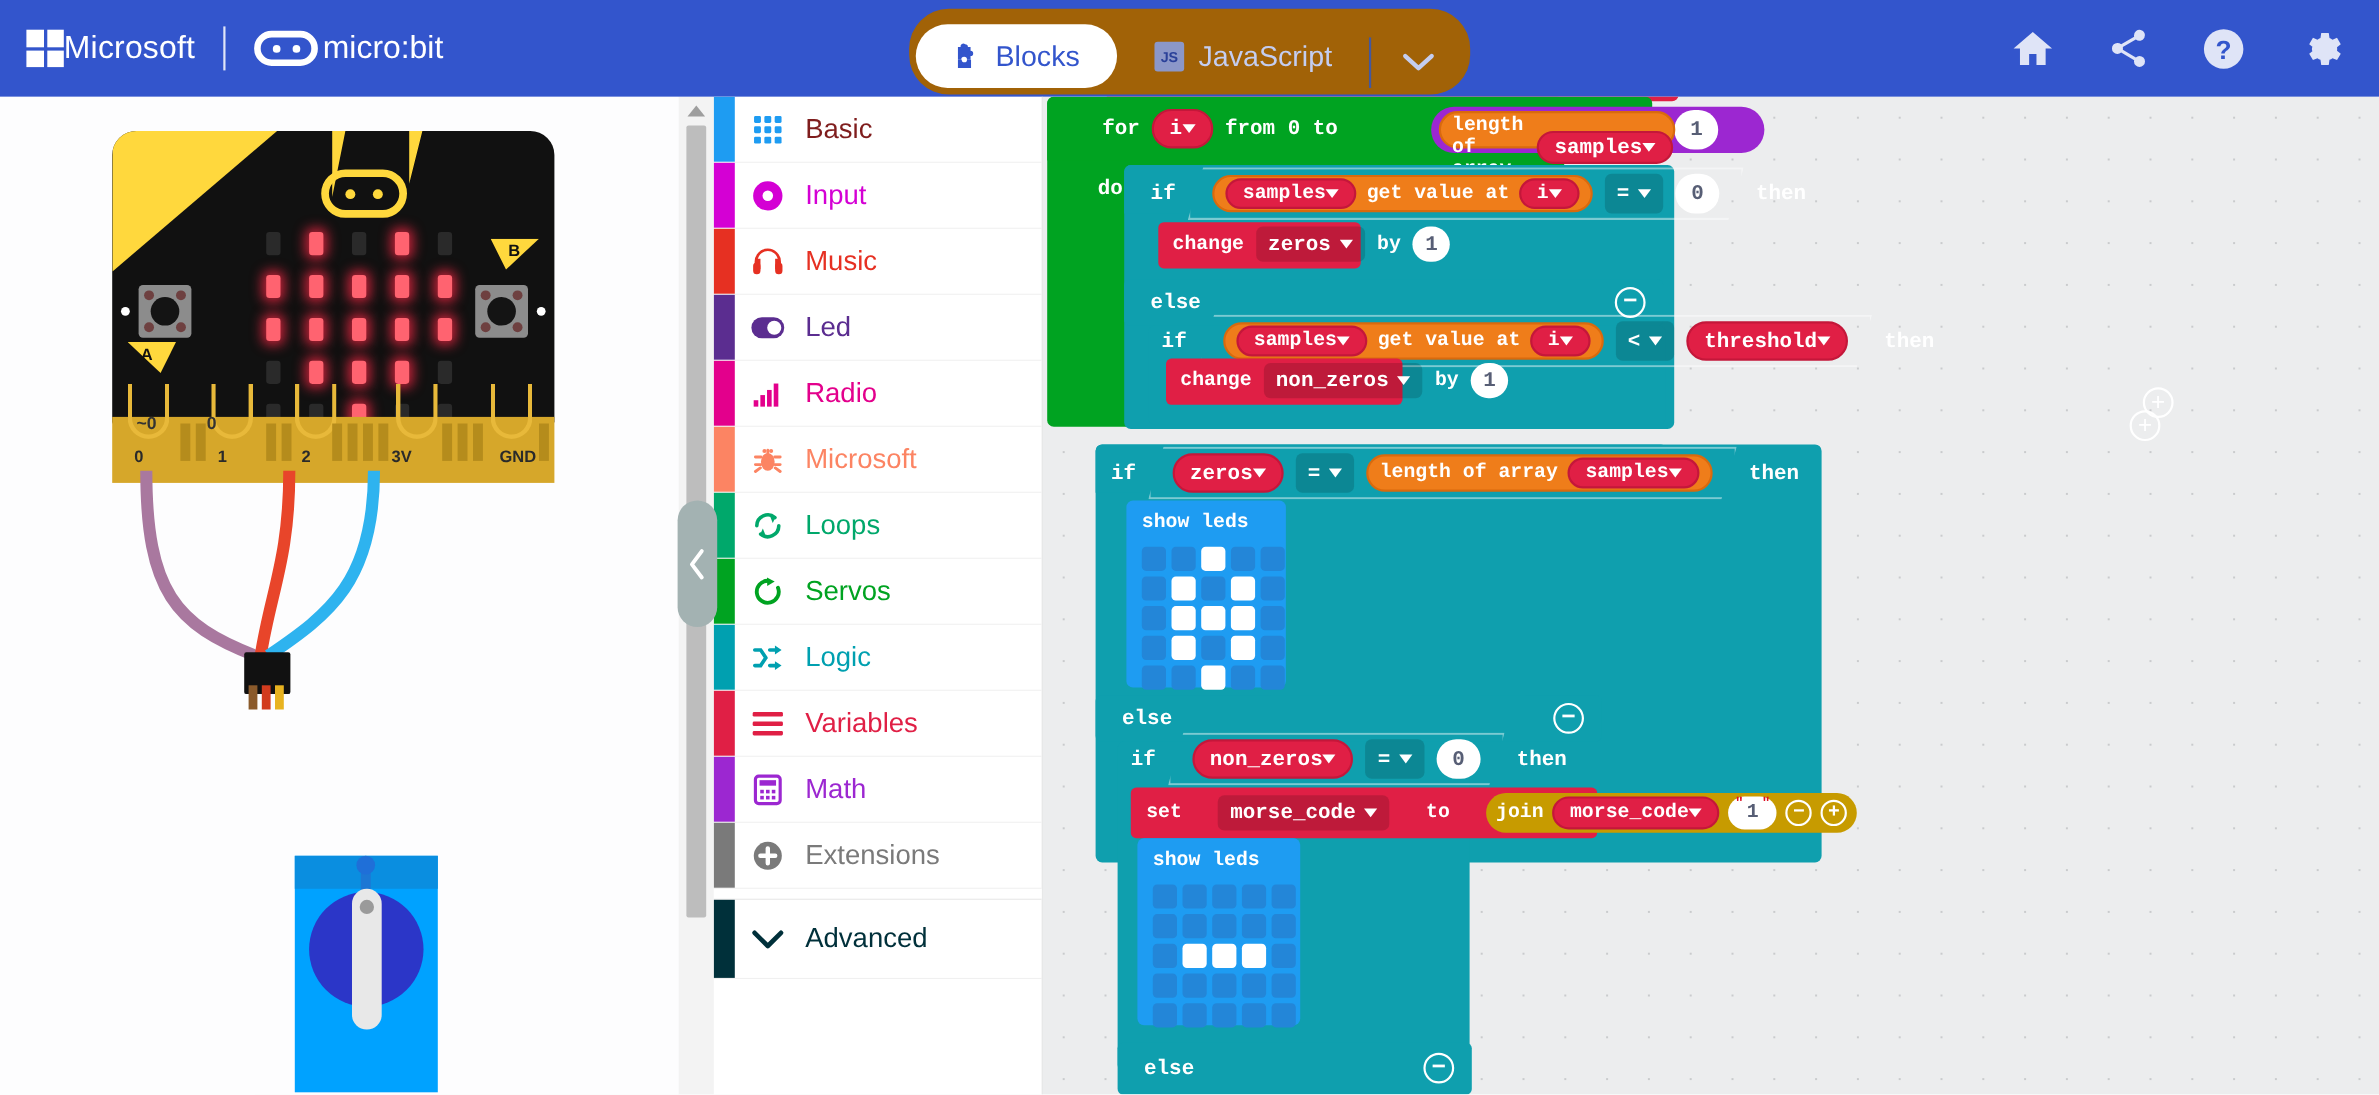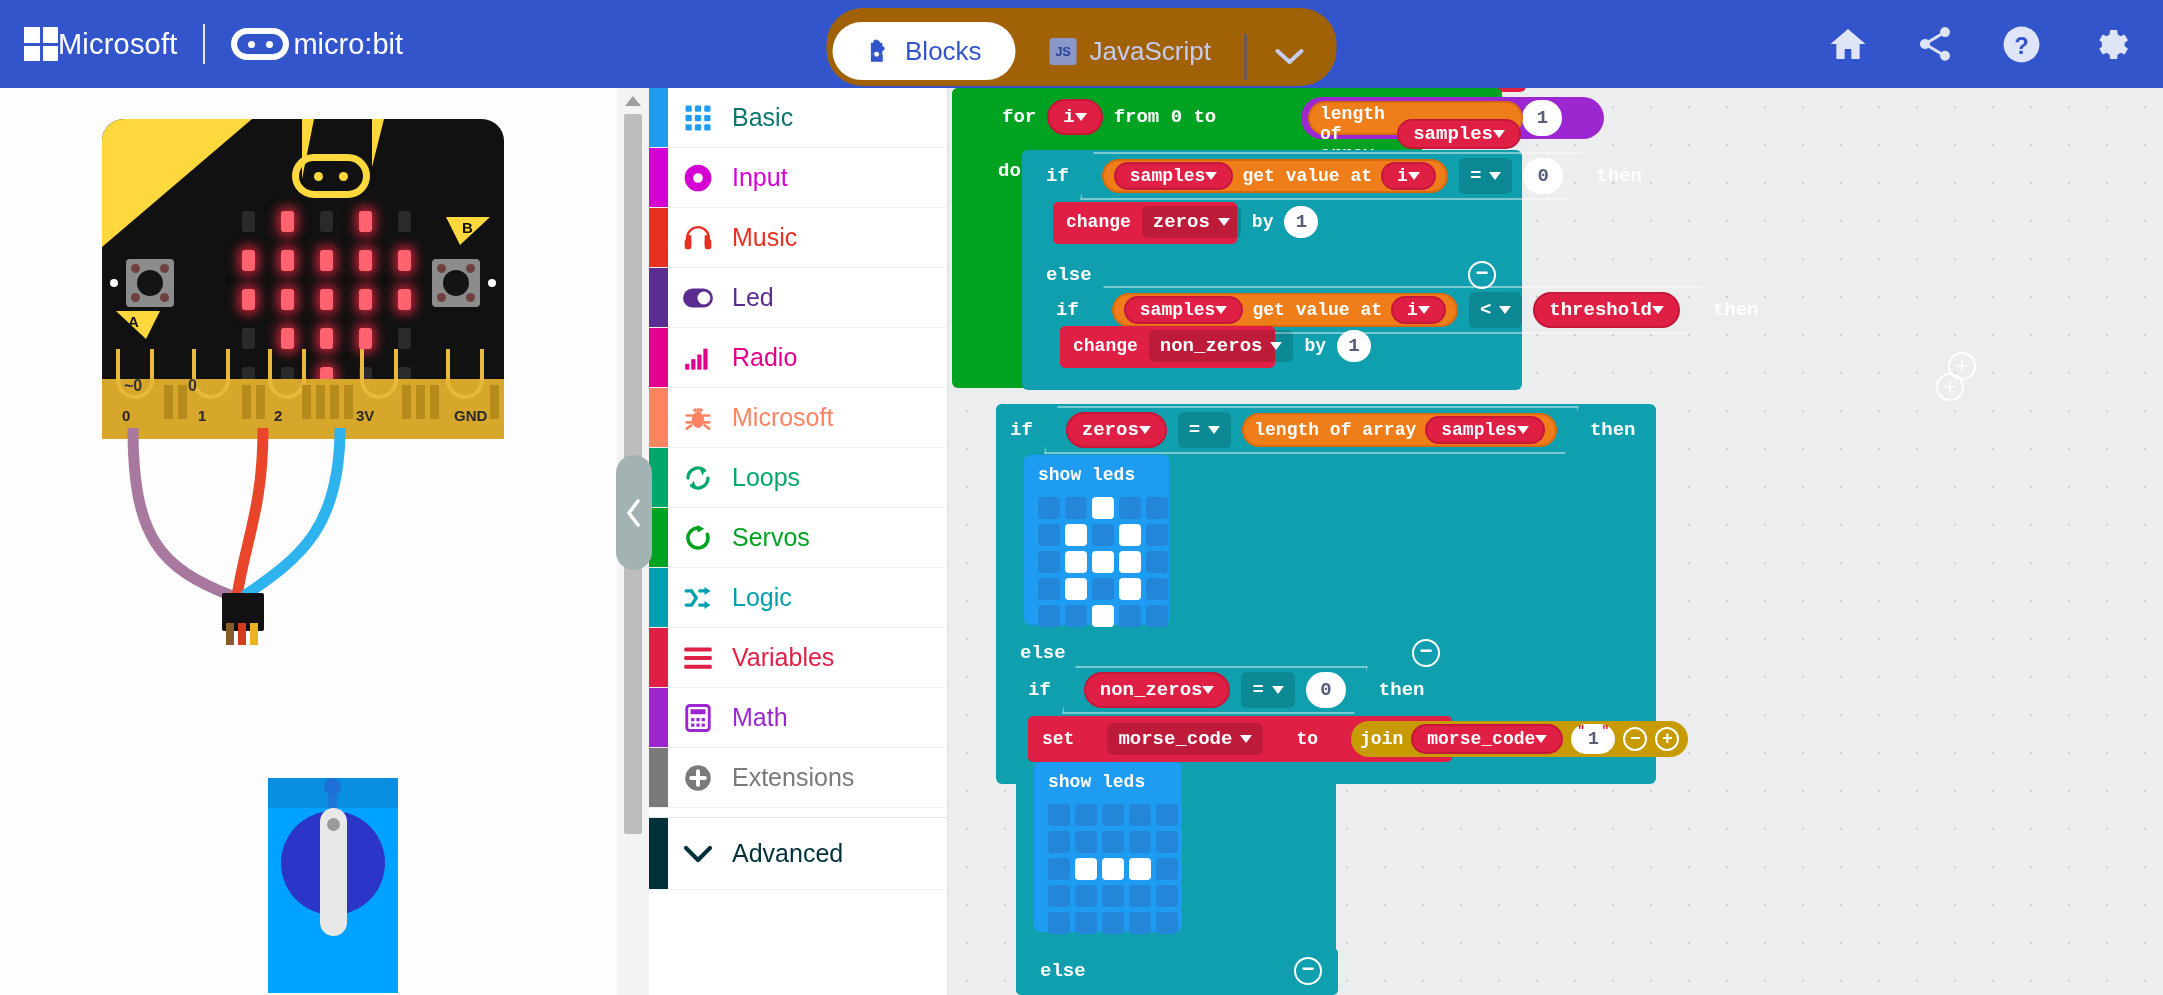--- a/index.html
+++ b/index.html
@@ -449,21 +449,21 @@
                 <rect x="17" y="2" width="5" height="5" rx="1"></rect>
                 <rect x="2" y="9.5" width="5" height="5" rx="1"></rect>
                 <rect x="9.5" y="9.5" width="5" height="5" rx="1"></rect>
                 <rect x="17" y="9.5" width="5" height="5" rx="1"></rect>
                 <rect x="2" y="17" width="5" height="5" rx="1"></rect>
                 <rect x="9.5" y="17" width="5" height="5" rx="1"></rect>
                 <rect x="17" y="17" width="5" height="5" rx="1"></rect>
               </g>
             </svg>
           </span>
-          <span class="tb-label" style="color: #0f766e;">Basic</span>
+          <span class="tb-label" style="color: #7f1d1d;">Basic</span>
         </div>
         <div class="tb-item">
           <span class="strip" style="background: rgb(212, 0, 212);"></span>
           <span class="tb-ico">
             <svg width="32" height="32" viewBox="0 0 24 24">
               <circle cx="12" cy="12" r="10" fill="#d400d4"></circle>
               <circle cx="12" cy="12" r="3.6" fill="#fff"></circle>
             </svg>
           </span>
           <span class="tb-label" style="color: rgb(212, 0, 212);">Input</span>

